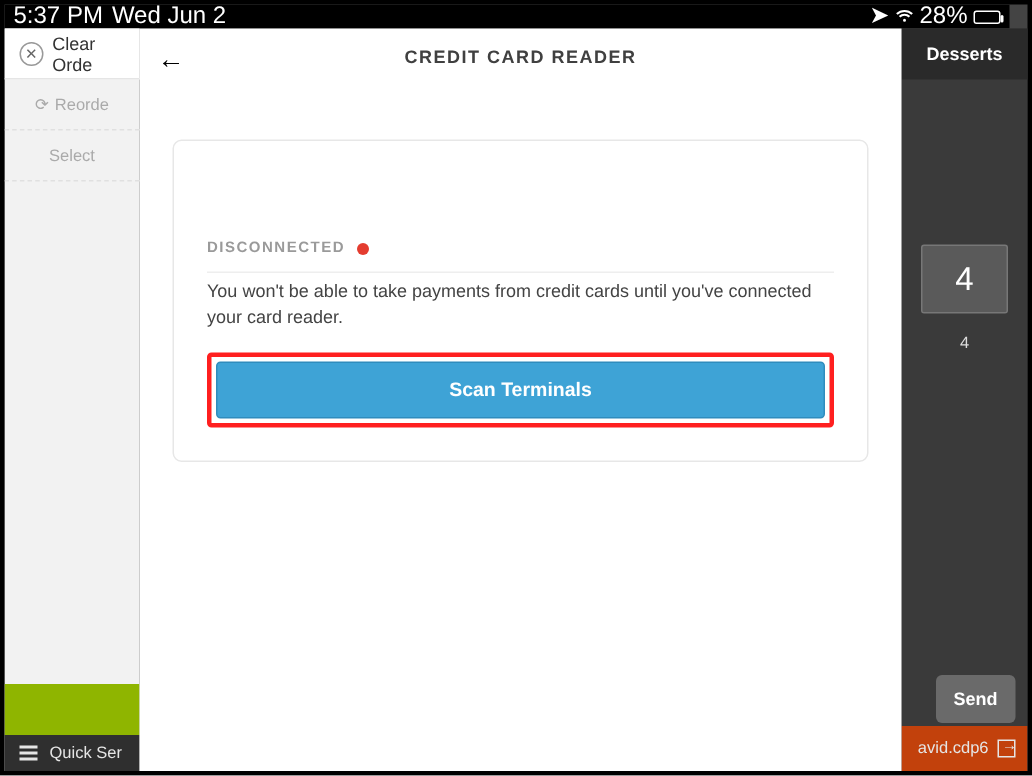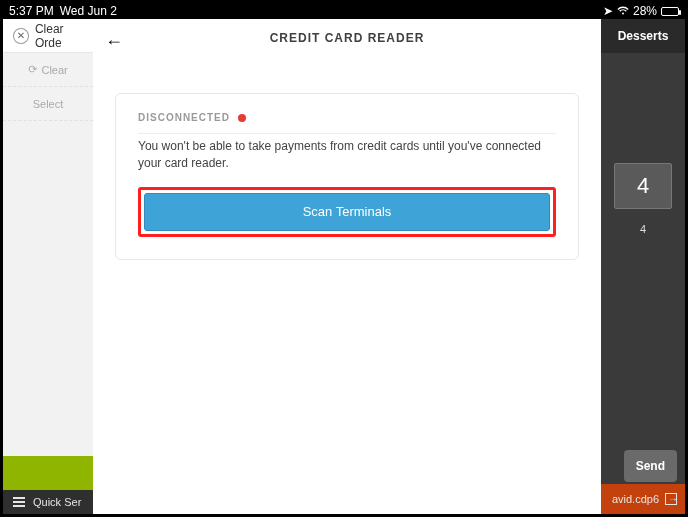--- a/index.html
+++ b/index.html
@@ -8,25 +8,25 @@
   .frame {
     position: relative;
     width: 688px; height: 517px;
     border: 3px solid #000;
     background: #444;
     overflow: hidden;
   }
 
   
   .statusbar {
-    position: absolute; top: 0; left: 0; right: 0;
+    position: absolute; top: 0; left: 0; right: 12px;
     height: 16px;
     background: #000;
     color: #fff;
-    font-size: 12px;
+    font-size: 16px;
     line-height: 16px;
     padding: 0 6px;
     display: flex; justify-content: space-between; align-items: center;
   }
   .statusbar .left { display: flex; gap: 6px; }
   .statusbar .right { display: flex; gap: 4px; align-items: center; }
   .battery {
     width: 18px; height: 9px; border: 1px solid #fff; border-radius: 2px;
     position: relative; display: inline-block;
   }
@@ -103,39 +103,39 @@
     text-decoration: none;
   }
   .sheet-title { font-size: 12px; font-weight: 800; letter-spacing: 1px; color: #404040; }
 
   .panel {
     margin: 36px 22px 0 22px;
     border: 1px solid #e7e7e7; border-radius: 6px;
     padding: 18px 22px 22px 22px;
     background: #fff;
   }
-  .status-row { display:flex; align-items:center; gap:8px; border-bottom:1px solid #eee; padding-bottom:10px; }
+  .status-row { display:flex; align-items:center; gap:8px; border-bottom:1px solid #eee; padding-bottom:10px;margin-top:48px; }
   .status-row .lbl { font-size: 10px; letter-spacing: 1px; color: #9a9a9a; font-weight:600; }
   .dot { width:8px; height:8px; border-radius:50%; background:#e43c2f; display:inline-block; }
 
   .panel h3 { font-size: 13px; font-weight: 700; color: #222; margin-top: 12px; }
   .panel p  { font-size: 12px; color: #444; margin-top: 4px; line-height: 1.45; }
 
   .cta-wrap {
     margin-top: 14px;
     border: 3px solid #ff1f1f;
     padding: 3px;
     border-radius: 3px;
   }
   .cta {
     background: #3ea3d6;
     color: #fff;
     height: 38px;
     display: flex; align-items: center; justify-content: center;
-    font-size: 13px; font-weight: 400;
+    font-size: 13px; font-weight: 700;
     border: 1px solid #2f8cbd;
     border-radius: 3px;
     cursor: pointer;
   }
 </style>
 </head>
 <body>
 
 <div class="frame">
 
@@ -156,21 +156,21 @@
     </div>
   </div>
 
   <div class="bg-left">
     <div class="clear-order">
       <span class="x">✕</span>
       <span>Clear Orde</span>
     </div>
     <div class="row">
       <span style="margin-right:4px;">⟳</span>
-      <span>Clear</span>
+      <span>Reorde</span>
     </div>
     <div class="row">
       <span>Select</span>
     </div>
     <div class="spacer"></div>
     <div class="greenbar"></div>
     <div class="bottom">
       <span class="hamburger">
           <span></span>
           <span></span>

